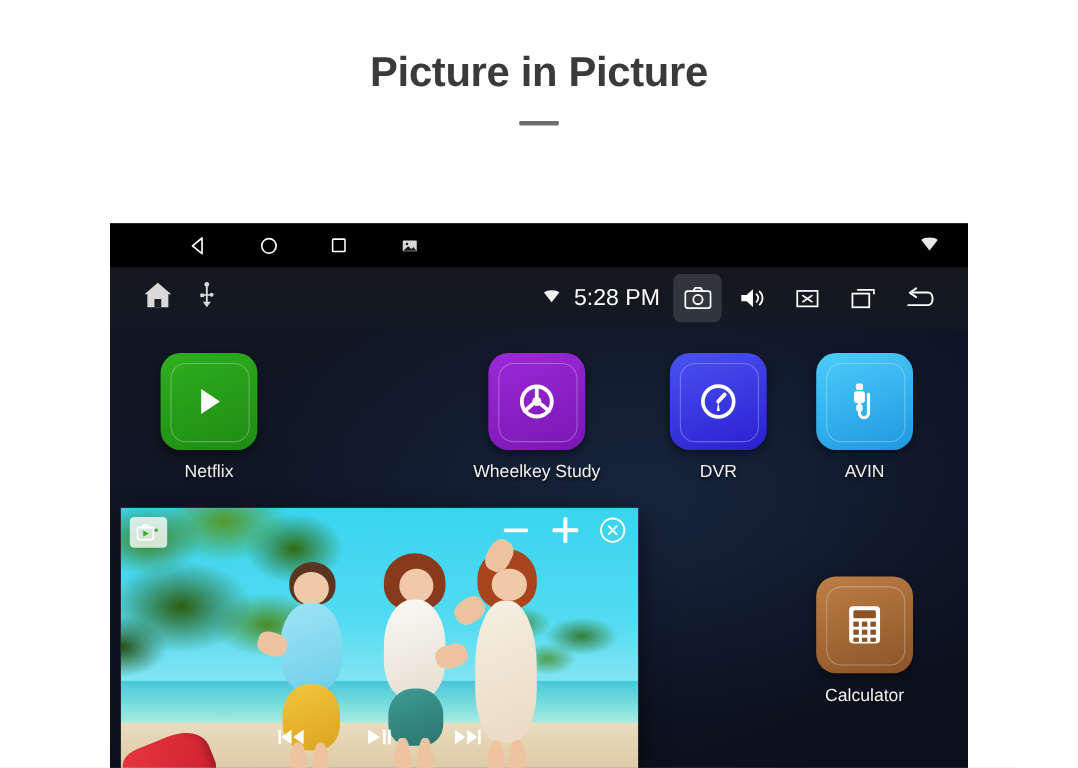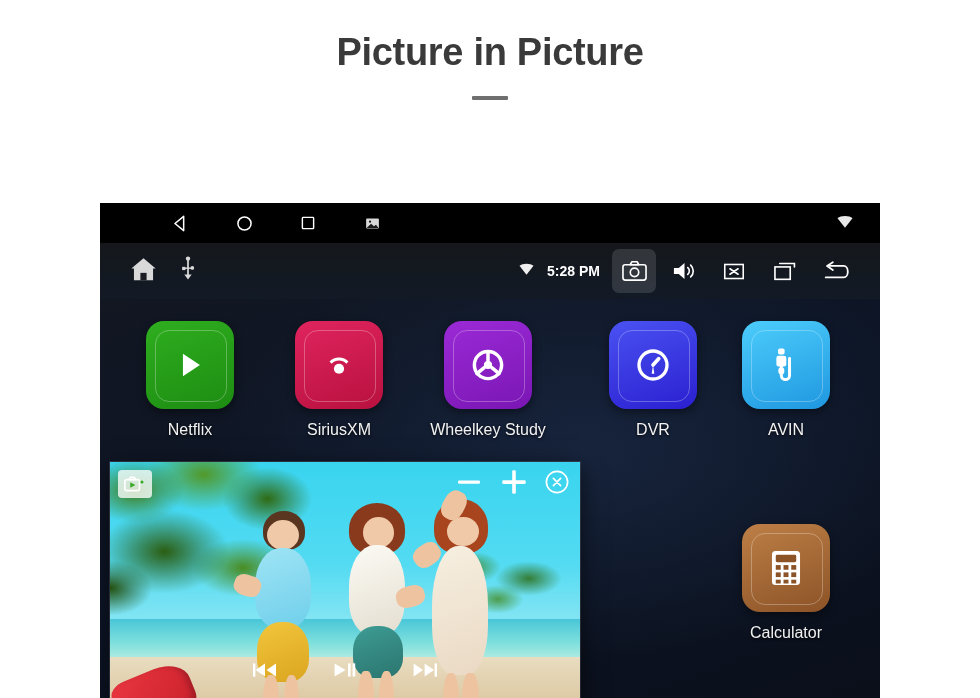--- a/index.html
+++ b/index.html
@@ -7,21 +7,21 @@
     width: 980px; height: 698px;
     background: #ffffff;
     font-family: "Liberation Sans", sans-serif;
     overflow: hidden;
   }
 
   
   .page-header { width: 980px; padding-top: 32px; text-align: center; }
   .page-title {
     font-size: 38px; font-weight: bold; color: #3a3a3a;
-    letter-spacing: -0.3px; line-height: 1.1;
+    letter-spacing: -0.3px; line-height: 1.1; margin-top: 14px;
   }
   .title-divider {
     width: 36px; height: 4px; background: #6f6f6f;
     margin: 22px auto 0; border-radius: 1px;
   }
   .page-subtitle {
     margin: 22px auto 0; width: 880px;
     font-size: 19.5px; color: #6e6e6e; line-height: 1.5;
   }
 
@@ -57,21 +57,21 @@
   .lb-left { display: flex; align-items: center; gap: 20px; margin-left: 28px; }
   .lb-right {
     margin-left: auto; margin-right: 18px;
     display: flex; align-items: center; gap: 6px;
   }
   .lb-item {
     width: 44px; height: 44px; border-radius: 7px;
     display: flex; align-items: center; justify-content: center;
   }
   .lb-item.active { background: rgba(255,255,255,0.13); }
-  .lb-clock { color: #fff; font-size: 14px; margin-right: 6px; font-weight: 700; }
+  .lb-clock { color: #fff; font-size: 21px; margin-right: 6px; font-weight: 400; }
 
   
   .desktop {
     position: absolute; left: 0; top: 96px; width: 780px; height: 399px;
     background:
       radial-gradient(ellipse 520px 300px at 62% 38%, #17243c 0%, rgba(23,36,60,0) 72%),
       linear-gradient(160deg, #121722 0%, #0d1526 45%, #0a0f1a 100%);
   }
 
   .app-grid {
@@ -290,29 +290,20 @@
 
       <div class="app-cell" style="left:25px; top:22px;">
         <div class="app-icon" style="background:linear-gradient(160deg,#2fae1f,#1d8c12)">
           <svg class="glyph" width="34" height="34" viewBox="0 0 24 24">
               <path d="M7 4 L19 12 L7 20 Z" fill="#fff"></path>
             </svg>
         </div>
         <div class="app-label">Netflix</div>
       </div>
 
-      <div class="app-cell" style="left:174px; top:22px;">
-        <div class="app-icon" style="background:linear-gradient(160deg,#e0245e,#b8113f)">
-          <svg class="glyph" width="36" height="36" viewBox="0 0 24 24">
-            <circle cx="12" cy="14.5" r="3.4" fill="#fff"></circle>
-            <path d="M6.4 10.4 C9.4 7.2 14.6 7.2 17.6 10.4" fill="none" stroke="#fff" stroke-width="2"></path>
-          </svg>
-        </div>
-        <div class="app-label">SiriusXM</div>
-      </div>
 
       <div class="app-cell" style="left:323px; top:22px;text-align:center;">
         <div class="app-icon" style="background:linear-gradient(160deg,#9b2ad6,#7a16b4)">
           <svg class="glyph" width="38" height="38" viewBox="0 0 24 24">
             <circle cx="12" cy="12" r="8.6" fill="none" stroke="#fff" stroke-width="2.2"></circle>
             <circle cx="12" cy="12" r="2.6" fill="#fff"></circle>
             <path d="M12 9.4 L12 3.6 M9.6 13.6 L5 17.4 M14.4 13.6 L19 17.4" stroke="#fff" stroke-width="2.2" stroke-linecap="round"></path>
           </svg>
         </div>
         <div class="app-label">Wheelkey Study</div>

